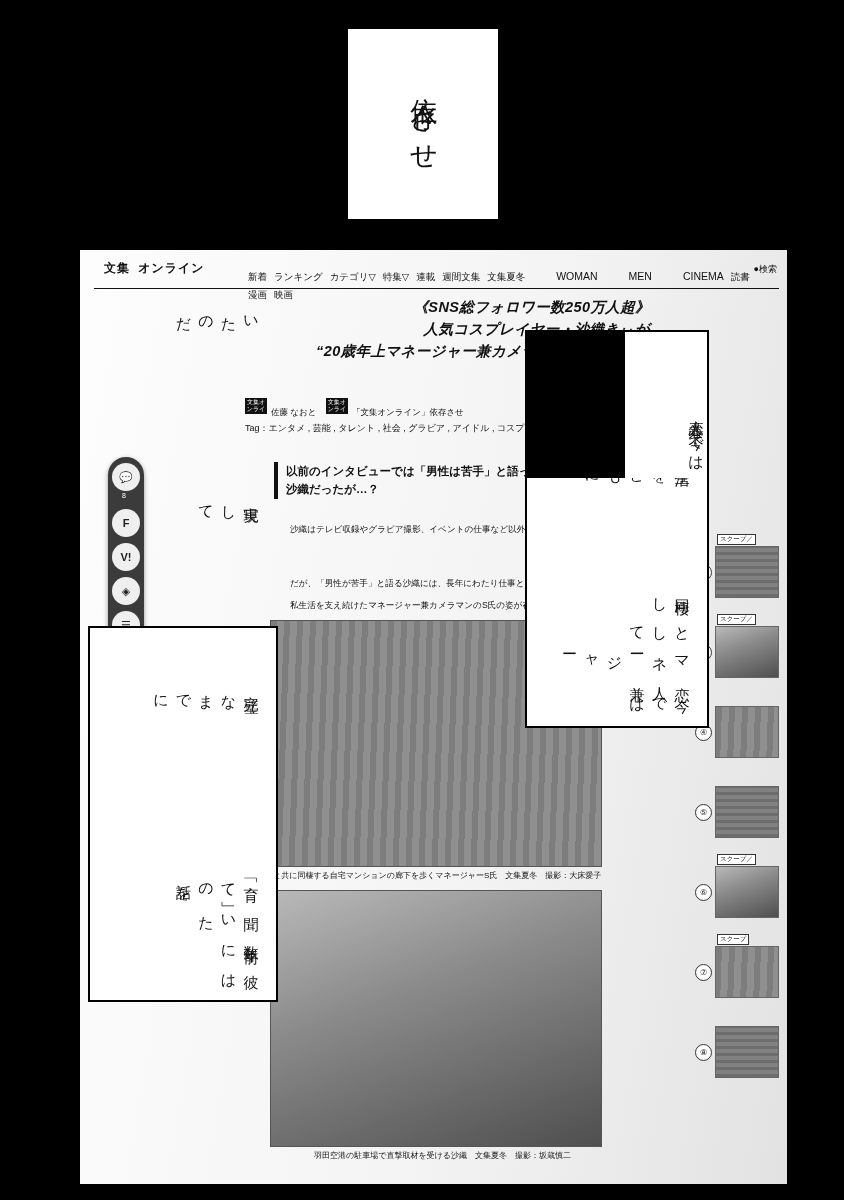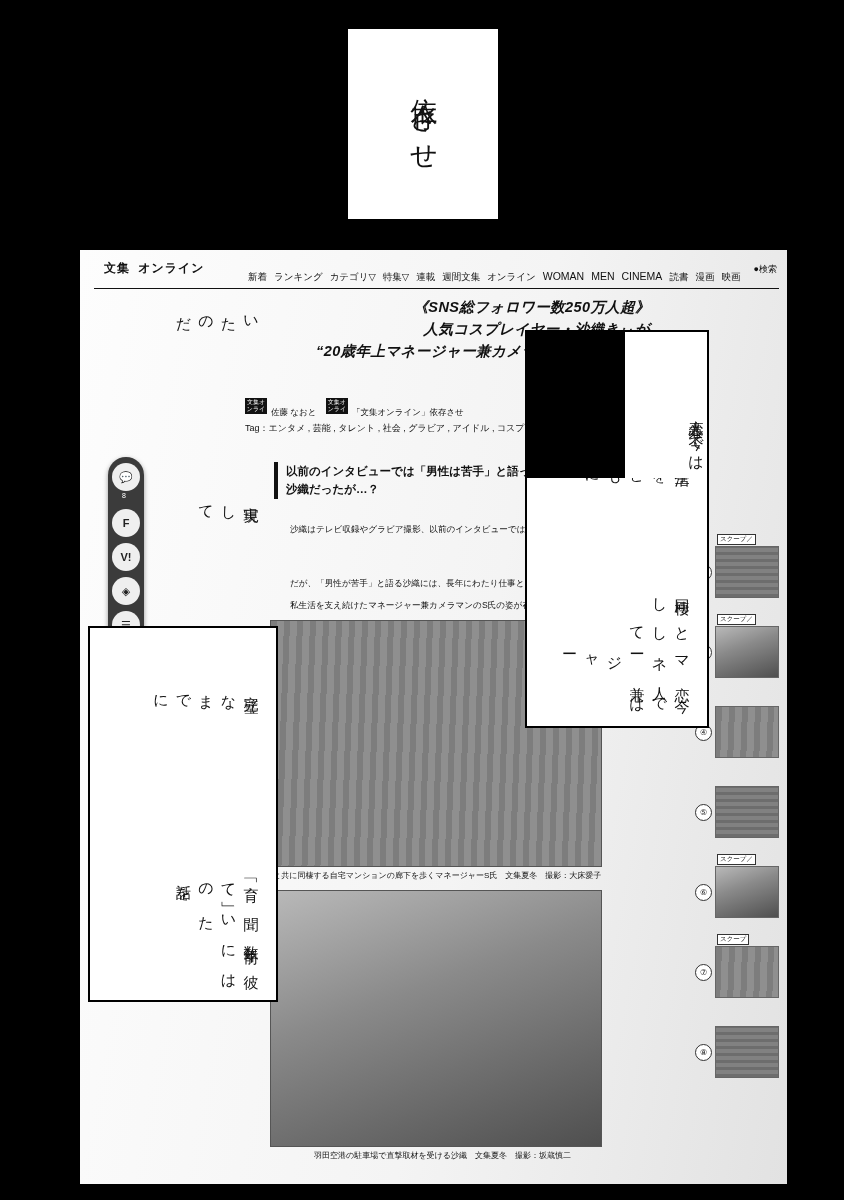--- a/index.html
+++ b/index.html
@@ -22,21 +22,21 @@
           position:absolute;overflow:hidden;box-sizing:border-box;}
   #screen .page{position:absolute;left:0;top:0;right:0;bottom:0;background:
       linear-gradient(100deg,#fdfdfd 0%,#f4f4f4 55%,#e2e2e2 100%);}
 
   
   .site-header{position:absolute;left:14px;top:8px;right:8px;height:30px;}
   .brand{position:absolute;left:10px;top:2px;font-size:12px;font-weight:bold;letter-spacing:1px;color:#111;
          font-family:Liberation Mono, monospace;}
   .navwrap{position:absolute;left:154px;top:8px;right:2px;height:16px;}
   .navwrap span{font-size:9.5px;color:#111;margin-right:7px;white-space:nowrap;}
-  .navwrap span.big{font-size:10.5px;}
+  .navwrap span.big{font-size:10.5px;margin-left:24px;}
   .search-box{position:absolute;right:2px;top:5px;font-size:9px;color:#111;}
   .hr1{position:absolute;left:14px;top:38px;right:8px;height:1px;background:#111;}
 
   
   .headline{position:absolute;left:140px;top:46px;width:430px;font-size:14.5px;line-height:1.52;
             font-weight:bold;color:#111;letter-spacing:.4px;}
   .byline{position:absolute;left:165px;top:148px;width:400px;font-size:8.5px;color:#111;}
   .byline .chip{display:inline-block;width:22px;height:15px;background:#111;color:#fff;font-size:6px;
                 text-align:center;line-height:7px;margin-right:4px;vertical-align:-3px;padding-top:1px;}
   .tagline{position:absolute;left:165px;top:172px;width:430px;font-size:9px;color:#111;}
@@ -90,21 +90,21 @@
 <div id="title-panel">
   <div class="t vtext">依存させ</div>
 </div>
 
 <div id="screen">
   <div class="page">
 
     <div class="site-header">
       <div class="brand">文集 オンライン</div>
       <div class="navwrap">
-        <span>新着</span><span>ランキング</span><span>カテゴリ▽</span><span>特集▽</span><span>連載</span><span>週間文集</span><span>オンライン</span><span class="big">WOMAN</span><span class="big">MEN</span><span class="big">CINEMA</span><span>読書</span><span>漫画</span><span>映画</span>
+        <span>新着</span><span>ランキング</span><span>カテゴリ▽</span><span>特集▽</span><span>連載</span><span>週間文集</span><span>文集夏冬</span><span class="big">WOMAN</span><span class="big">MEN</span><span class="big">CINEMA</span><span>読書</span><span>漫画</span><span>映画</span>
       </div>
       <div class="search-box">
         <span>●</span><span>検索</span>
       </div>
     </div>
     <div class="hr1"></div>
 
     <div class="headline" style="white-space:pre-line;text-align:right;font-style:italic;">《SNS総フォロワー数250万人超》
 人気コスプレイヤー・沙織きぃが
 “20歳年上マネージャー兼カメラマン”と秘密の恋
@@ -115,21 +115,21 @@
       &nbsp;&nbsp;
       <span class="chip">文集オンライン</span><span>「文集オンライン」依存させ</span>
     </div>
     <div class="tagline">
       <span>Tag：</span><span>エンタメ , 芸能 , タレント , 社会 , グラビア , アイドル , コスプレイヤー</span>
     </div>
 
     <div class="lead" style="white-space:pre-line;">以前のインタビューでは「男性は苦手」と語っていた。
 沙織だったが…？</div>
 
-    <div class="body-p" style="top:272px;">沙織はテレビ収録やグラビア撮影、以前のインタビューでは</div>
+    <div class="body-p" style="top:272px;">沙織はテレビ収録やグラビア撮影、イベントの仕事など以外</div>
     <div class="body-p" style="top:326px;">だが、「男性が苦手」と語る沙織には、長年にわたり仕事と</div>
     <div class="body-p" style="top:348px;">私生活を支え続けたマネージャー兼カメラマンのS氏の姿が存在していた。</div>
 
     <div class="toolbar">
       <div class="tb-btn" style="top:6px;">💬</div>
       <div class="tb-cnt" style="top:35px;">8</div>
       <div class="tb-btn" style="top:52px;">F</div>
       <div class="tb-btn" style="top:86px;">V!</div>
       <div class="tb-btn" style="top:120px;">◈</div>
       <div class="tb-btn" style="top:154px;">☰</div>

